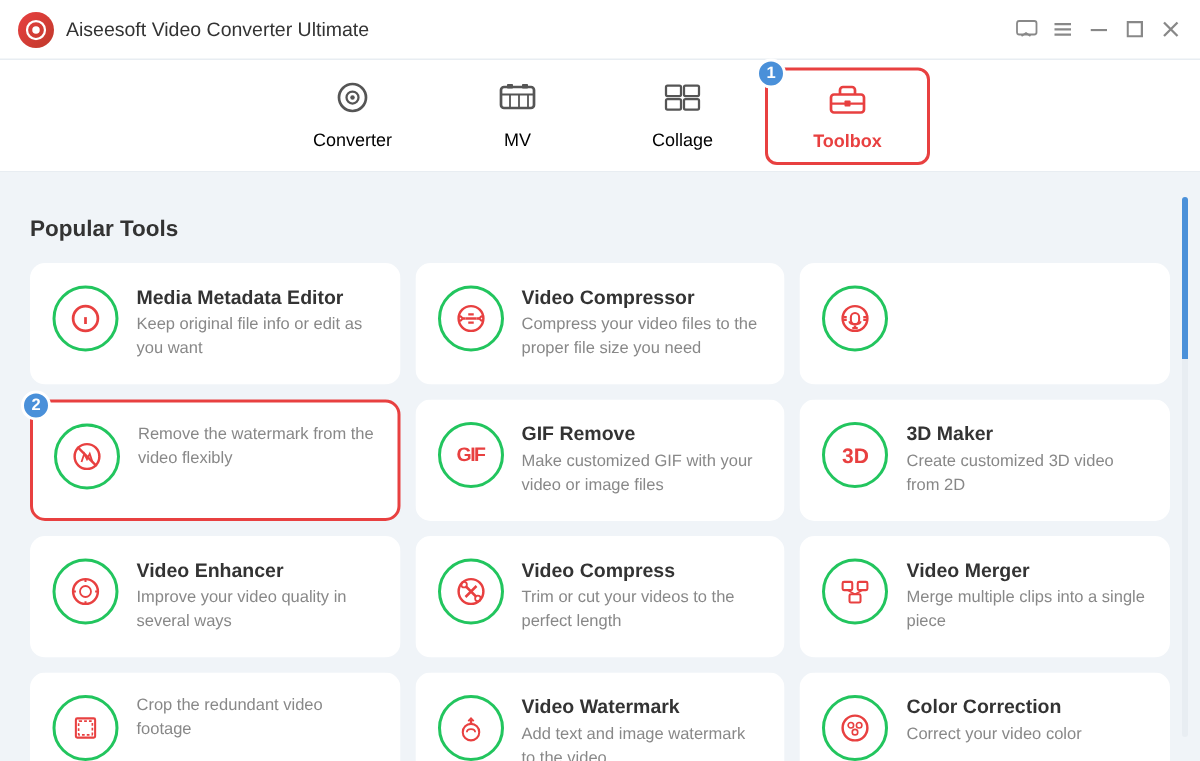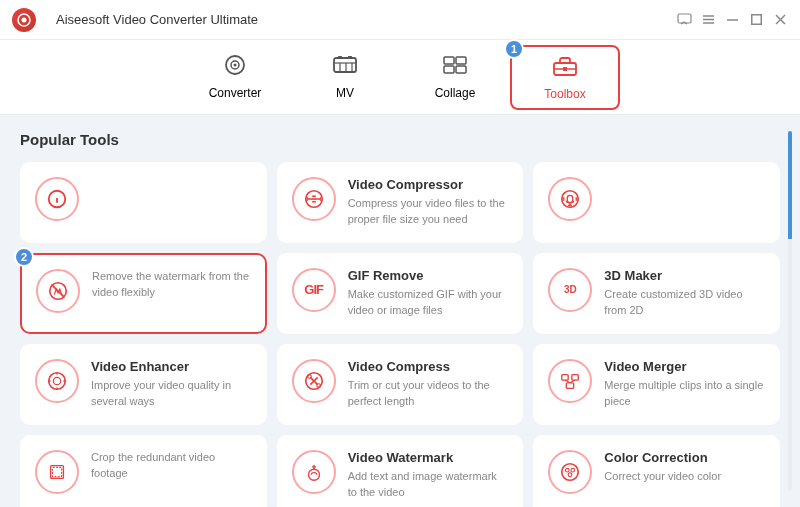--- a/index.html
+++ b/index.html
@@ -14,21 +14,20 @@
 
     
     .title-bar {
       background: #ffffff;
       height: 40px;
       display: flex;
       align-items: center;
       padding: 0 12px;
       border-bottom: 1px solid #e8edf2;
       position: relative;
-      gap: 12px;
     }
     .title-bar-logo {
       width: 24px;
       height: 24px;
       background: linear-gradient(135deg, #e84040, #c0392b);
       border-radius: 50%;
       display: flex;
       align-items: center;
       justify-content: center;
       color: white;
@@ -90,21 +89,21 @@
     .nav-tab-icon {
       font-size: 22px;
       color: #555;
       margin-bottom: 4px;
     }
     .nav-tab.active .nav-tab-icon { color: #e84040; }
     .nav-tab-label {
       font-size: 12px;
       color: #000000;
     }
-    .nav-tab.active .nav-tab-label { color: #e84040; font-weight: 400; }
+    .nav-tab.active .nav-tab-label { color: #e84040; font-weight: 700; }
 
     
     .circle-badge {
       position: absolute;
       top: -8px;
       left: -8px;
       width: 20px;
       height: 20px;
       background: #4a90d9;
       border-radius: 50%;
@@ -114,21 +113,21 @@
       display: flex;
       align-items: center;
       justify-content: center;
       border: 2px solid white;
       z-index: 10;
     }
 
     
     .main-content {
       background: #f0f4f8;
-      padding: 16px 20px;
+      padding: 29px 20px;
       height: calc(507px - 40px - 75px);
       overflow-y: auto;
       position: relative;
     }
     .main-content::-webkit-scrollbar { width: 6px; }
     .main-content::-webkit-scrollbar-thumb { background: #c8d4e0; border-radius: 3px; }
 
     .section-title {
       font-size: 15px;
       font-weight: 600;
@@ -166,21 +165,21 @@
       border: 1.5px solid transparent;
       position: relative;
     }
     .tool-card.highlighted {
       border: 2px solid #e84040;
     }
 
     .tool-icon-wrap {
       width: 44px;
       height: 44px;
-      border: 2px solid #fca5a5;
+      border: 2px solid #22c55e;
       border-radius: 50%;
       display: flex;
       align-items: center;
       justify-content: center;
       flex-shrink: 0;
       color: #e84040;
       font-size: 18px;
     }
     .tool-info { flex: 1; min-width: 0; }
     .tool-name {
@@ -303,20 +302,24 @@
   <div class="tools-grid">
 
     <div class="tool-card">
       <div class="tool-icon-wrap">
         <svg class="icon-svg" viewBox="0 0 24 24" fill="none" stroke="#e84040" stroke-width="2">
           <circle cx="12" cy="12" r="9"></circle>
           <line x1="12" y1="8" x2="12" y2="8" stroke-width="2.5"></line>
           <line x1="12" y1="11" x2="12" y2="16"></line>
         </svg>
       </div>
+      <div class="tool-info">
+        <div class="tool-name">Media Metadata Editor</div>
+        <div class="tool-desc">Keep original file info or edit as you want</div>
+      </div>
     </div>
 
     <div class="tool-card">
       <div class="tool-icon-wrap">
         <svg class="icon-svg" viewBox="0 0 24 24" fill="none" stroke="#e84040" stroke-width="1.8">
           <circle cx="12" cy="12" r="9"></circle>
           <line x1="8" y1="12" x2="16" y2="12"></line>
           <line x1="10" y1="9" x2="14" y2="9"></line>
           <line x1="10" y1="15" x2="14" y2="15"></line>
           <line x1="8" y1="12" x2="6" y2="12"></line>
@@ -365,21 +368,21 @@
       <div class="tool-icon-wrap" style="font-weight:800; font-size:13px; letter-spacing:-1px;">
         GIF
       </div>
       <div class="tool-info">
         <div class="tool-name">GIF Remove</div>
         <div class="tool-desc">Make customized GIF with your video or image files</div>
       </div>
     </div>
 
     <div class="tool-card">
-      <div class="tool-icon-wrap" style="font-weight:800; font-size:10px;">
+      <div class="tool-icon-wrap" style="font-weight:800; font-size:14px;">
         3D
       </div>
       <div class="tool-info">
         <div class="tool-name">3D Maker</div>
         <div class="tool-desc">Create customized 3D video from 2D</div>
       </div>
     </div>
 
     <div class="tool-card">
       <div class="tool-icon-wrap">

